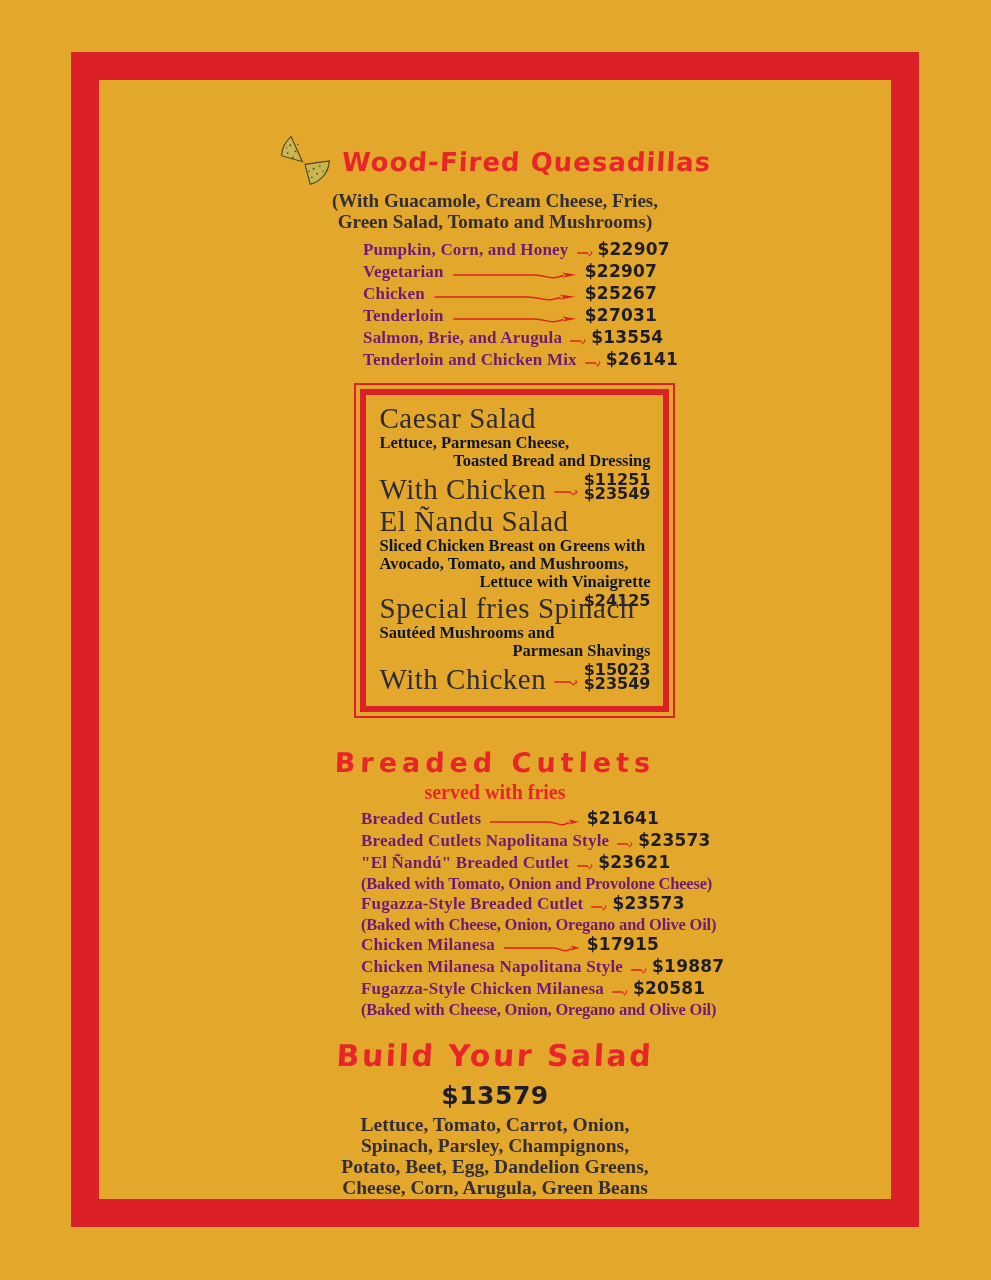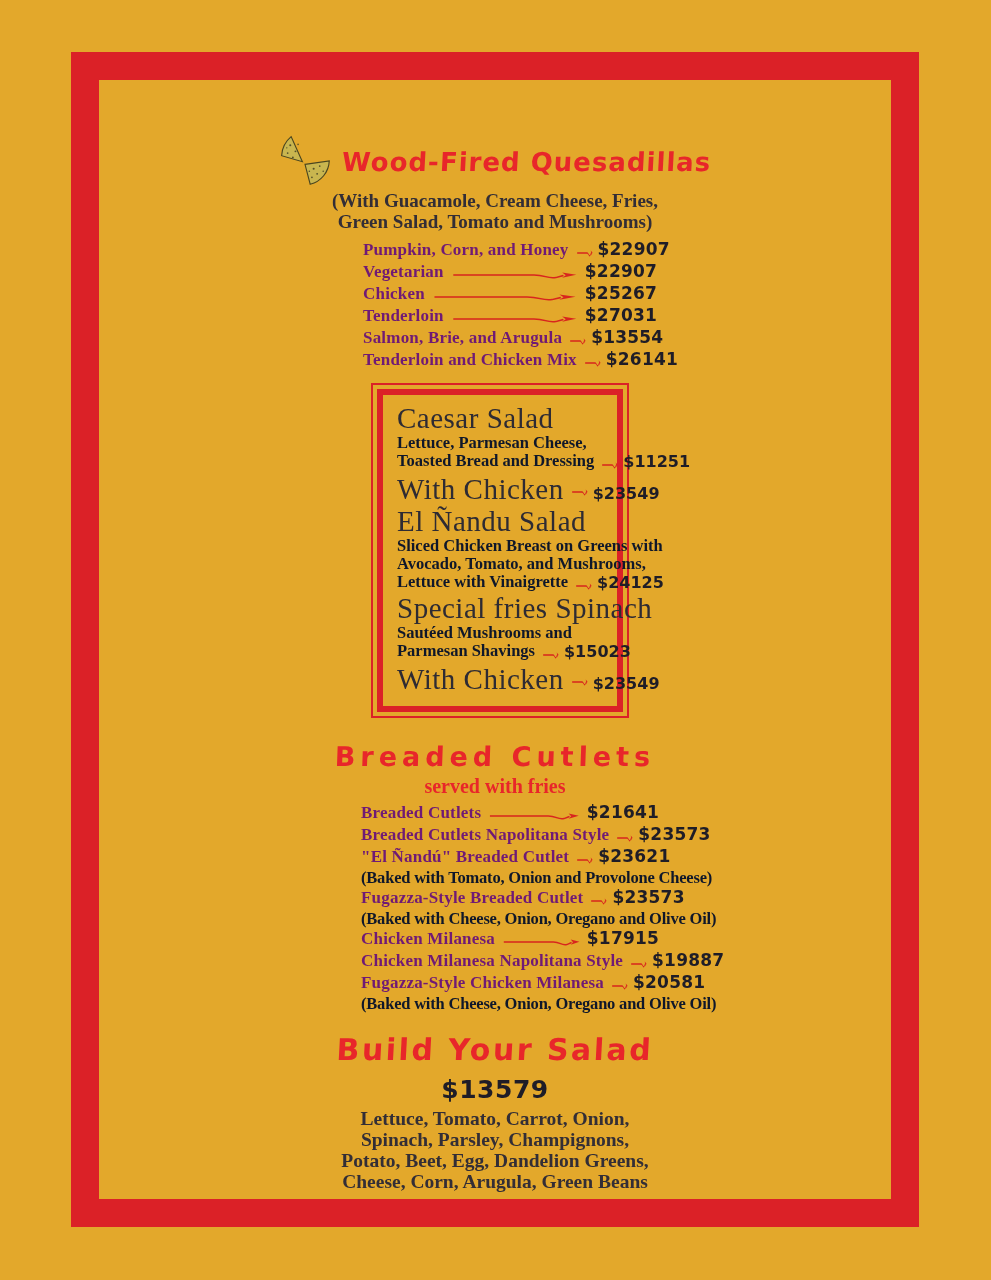--- a/index.html
+++ b/index.html
@@ -10,36 +10,36 @@
   .frame { position:absolute; left:71px; top:52px; width:848px; height:1175px; background:#DB2127; }
   .inner { position:absolute; left:28px; top:28px; right:28px; bottom:28px; background:#E3A82B; }
 
   
   .script-title { font-family:"DejaVu Sans", sans-serif; color:#E8262A; white-space:nowrap; }
   .menu-col { width:294px; margin:0 auto; position:relative; left:15px; }
   .mrow { display:flex; align-items:baseline; height:22px; }
   .mname { font:700 17px "Liberation Serif", serif; color:#701a75; white-space:nowrap; letter-spacing:0.2px; }
   .mprice { font:700 17px "DejaVu Sans", sans-serif; color:#1F1D27; flex:0 0 64px; text-align:left; letter-spacing:0.2px; }
   .squig { flex:1 1 auto; min-width:16px; height:12px; margin:0 5px 0 8px; align-self:center; position:relative; top:3px; }
-  .note { font:700 16.5px "Liberation Serif", serif; color:#0f172a; line-height:19px; height:19px; white-space:nowrap; letter-spacing:-0.2px; }
+  .note { font:700 16.5px "Liberation Serif", serif; color:#701a75; line-height:19px; height:19px; white-space:nowrap; letter-spacing:-0.2px; }
 
   
   .ques { padding-top:56px; }
   .ques-title-row { display:flex; align-items:center; justify-content:center; height:52px; gap:10px; }
   .ques-title { font-size:26px; letter-spacing:1px; transform:skewX(-3deg); }
   .subtitle { margin-top:2px; text-align:center; font:700 19px "Liberation Serif", serif; color:#332E36; line-height:21px; }
   .ques .menu-col { margin-top:7px; }
 
   
-  .salad-box { width:258px; margin:12px auto 10px; position:relative; left:5px;
+  .salad-box { width:321px; margin:12px auto 16px; position:relative; left:19px;
                border:2px solid #DB2127; padding:4px; }
   .salad-box-inner { border:6px solid #DB2127; padding:8px 12px 10px 14px; }
   .bhead { font:400 29px "Liberation Serif", serif; color:#2E2B33; line-height:31px; letter-spacing:0.5px; white-space:nowrap; }
   .desc { font:700 16.5px "Liberation Serif", serif; color:#0f172a; line-height:18px; white-space:nowrap; }
-  .desc-row { display:flex; align-items:flex-start; height:20px; }
+  .desc-row { display:flex; align-items:flex-end; height:20px;flex-direction:column; }
   .bprice { font:700 16px "DejaVu Sans", sans-serif; color:#1F1D27; flex:0 0 60px; text-align:left; }
   .head-row { display:flex; align-items:center; height:34px; }
   .head-row .bhead { line-height:34px; }
   .head-row .bprice { position:relative; top:4px; }
 
   
   .cutlets { padding-top:12px; }
   .cutlets-title { display:block; text-align:center; font-size:27px; letter-spacing:5px; line-height:34px; transform:skewX(-2deg); }
   .red-sub { text-align:center; font:700 20px "Liberation Serif", serif; color:#E8262A; line-height:24px; }
   .cutlets .menu-col { margin-top:4px; width:298px; }

